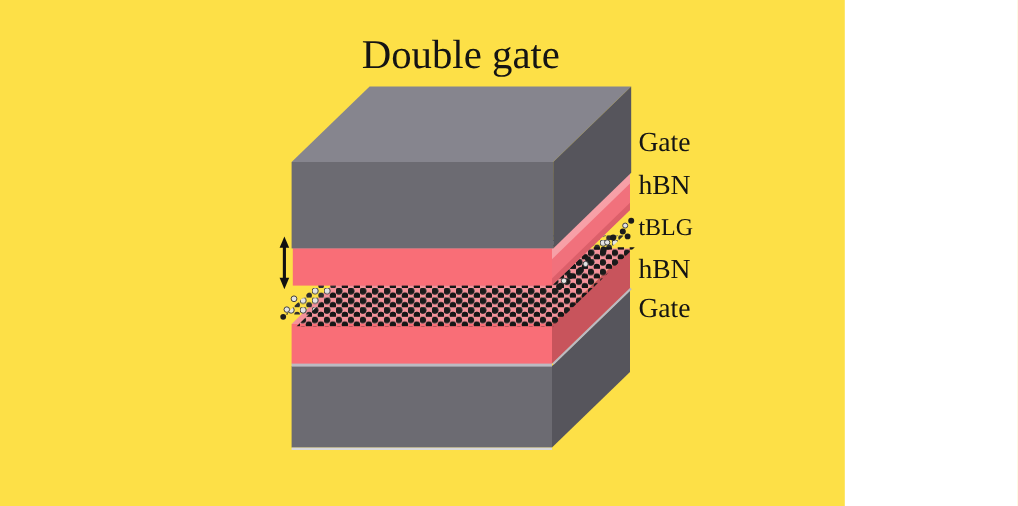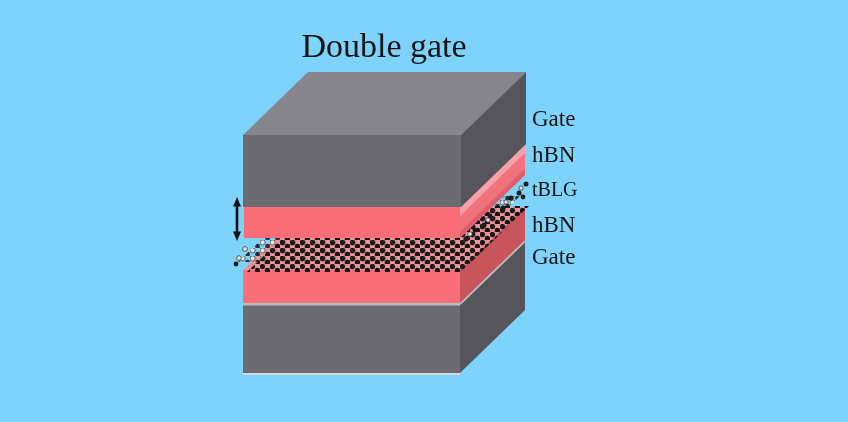--- a/index.html
+++ b/index.html
@@ -1,16 +1,16 @@
 <!DOCTYPE html>
 <html><head>
 <meta charset="utf-8">
 <style>
   html,body{margin:0;padding:0;background:#ffffff;}
-  .stage{position:relative;width:848px;height:422px;background:#7dd3fc;overflow:hidden;
+  .stage{position:relative;width:704px;height:422px;background:#fde047;overflow:hidden;
          font-family:"Liberation Serif", serif;}
   svg{display:block;}
   text{font-family:"Liberation Serif","DejaVu Serif",serif;fill:#141414;}
   .title-text{font-size:34px;}
   .layer-label{font-size:23px;}
   .layer-label-small{font-size:20px;}
 </style>
 </head>
 <body>
 

